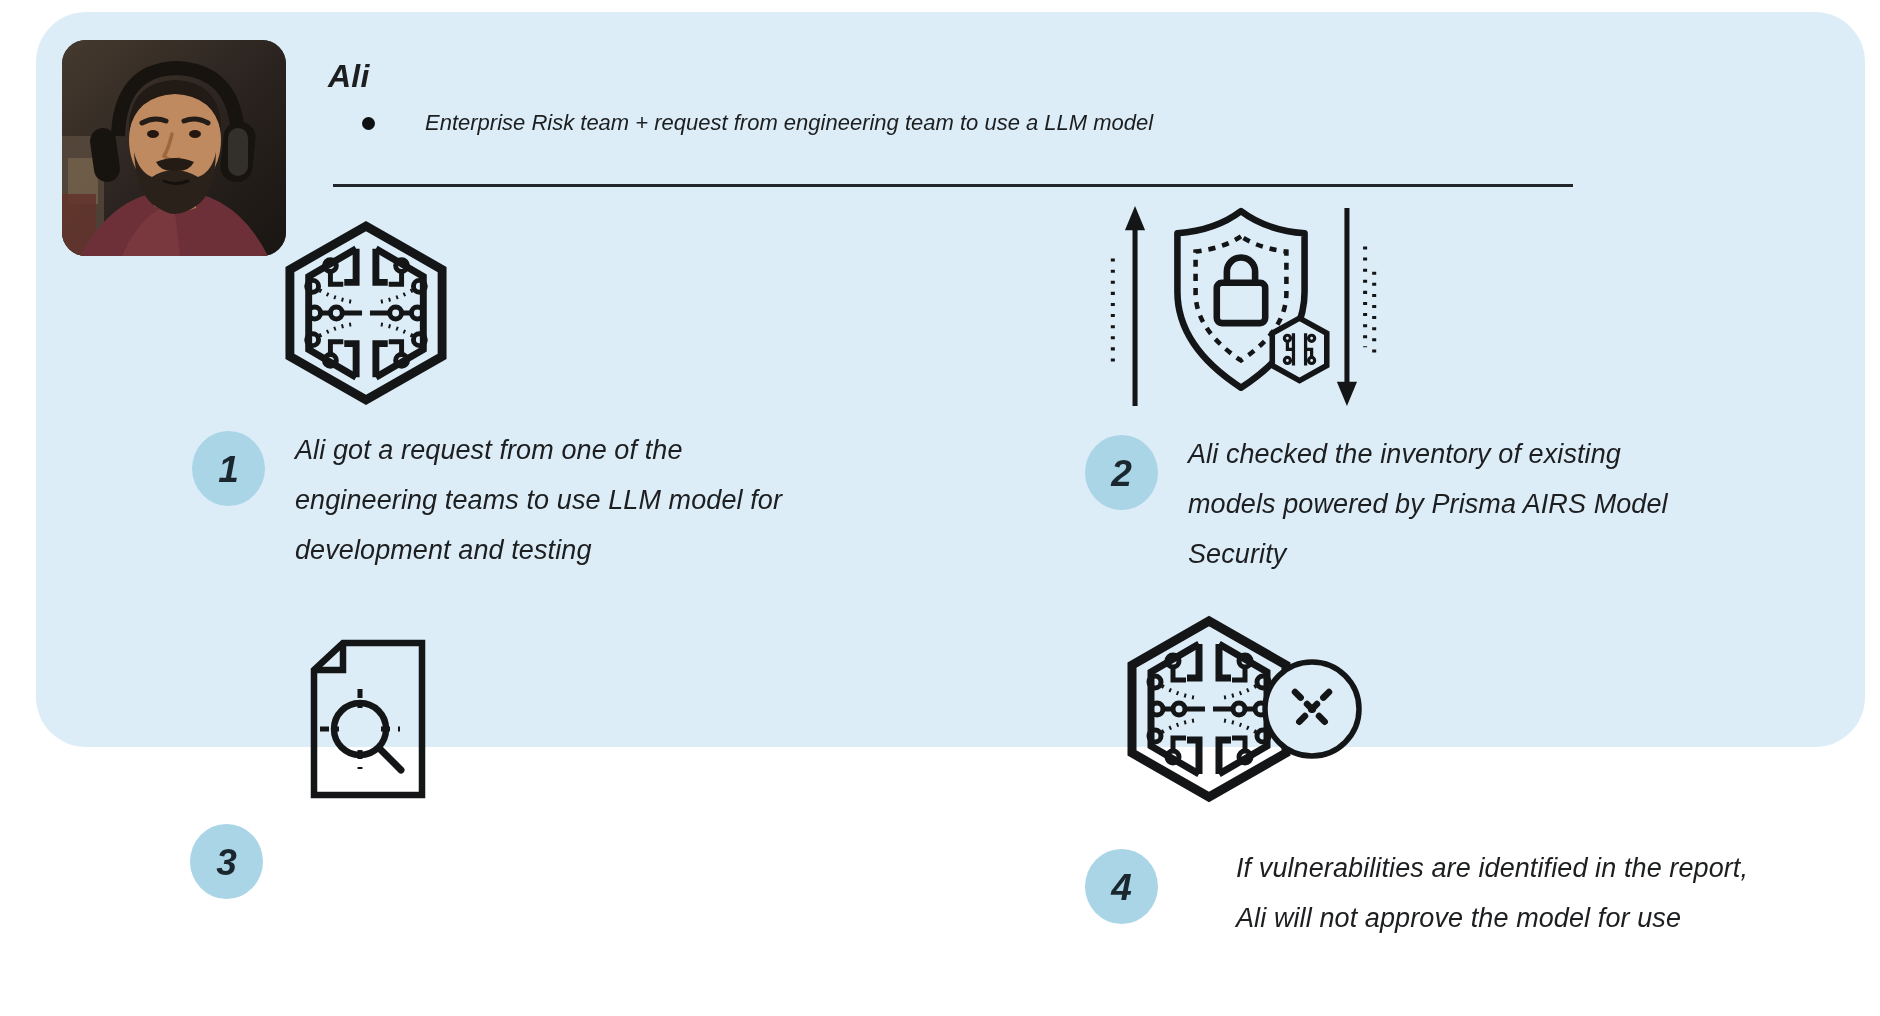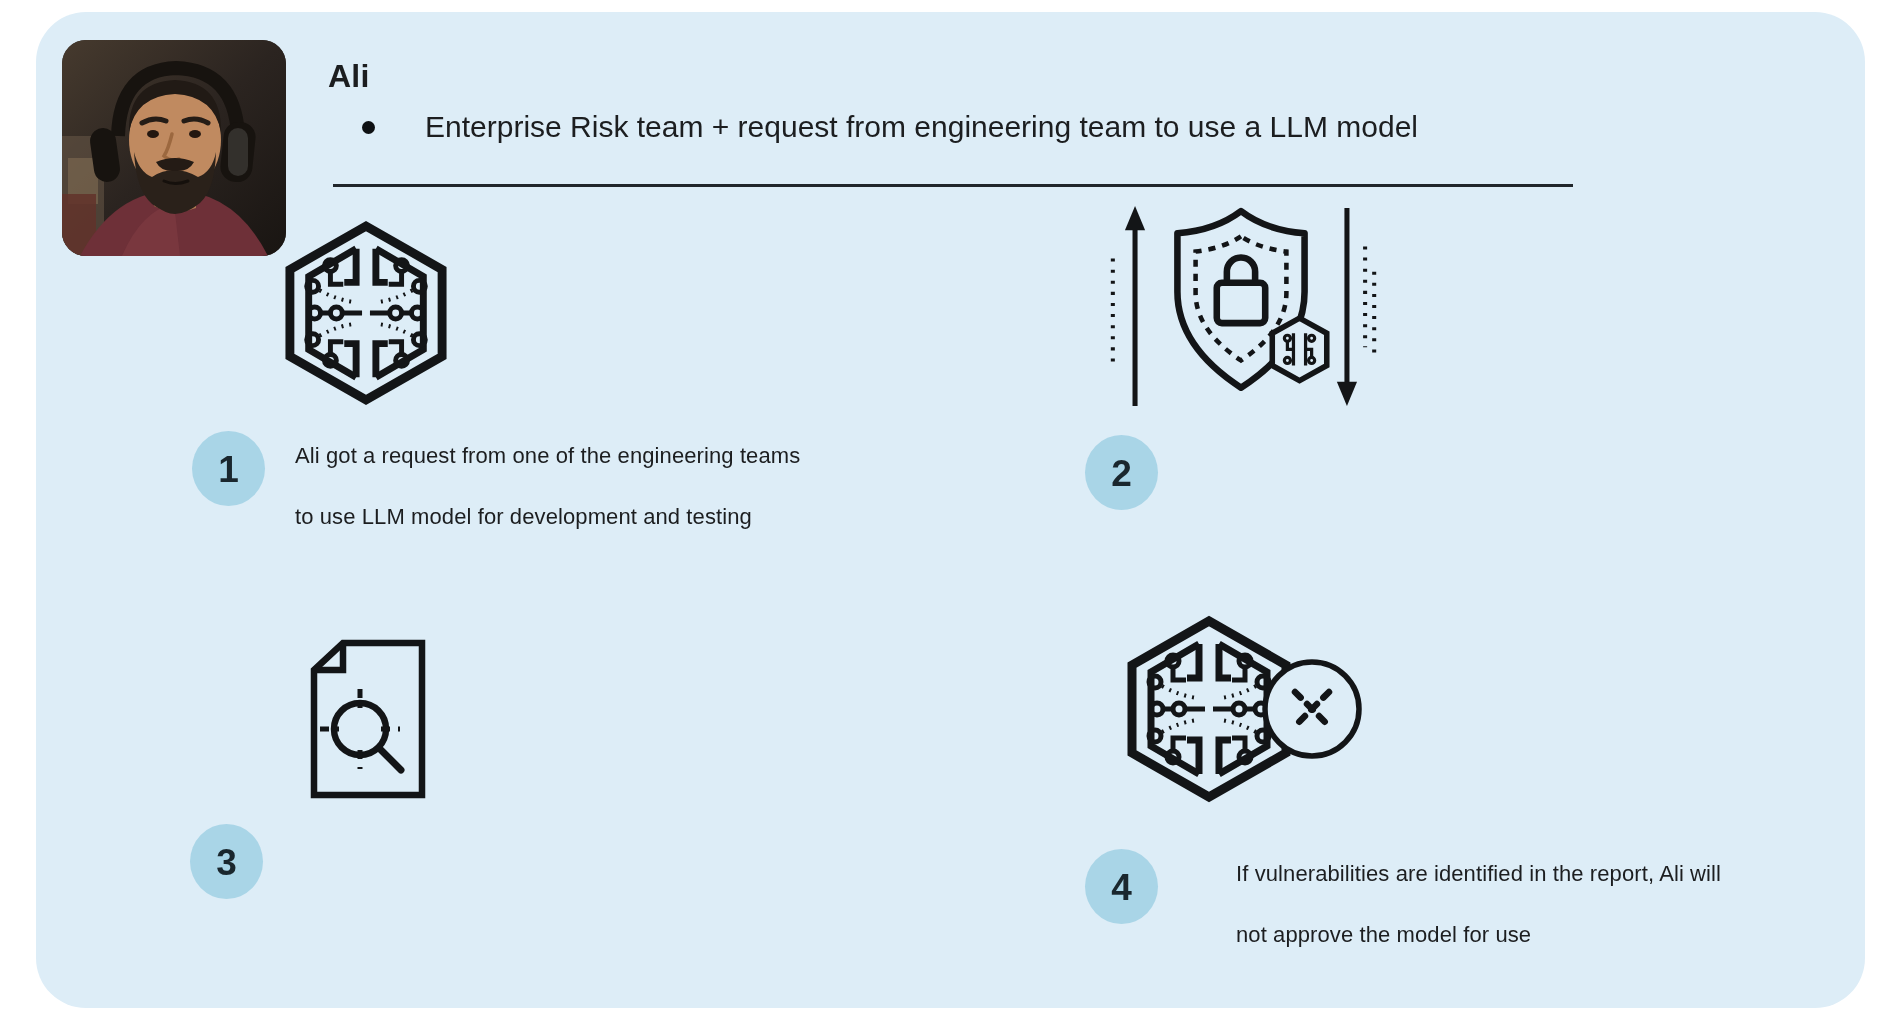--- a/index.html
+++ b/index.html
@@ -5,39 +5,40 @@
   * { margin:0; padding:0; box-sizing:border-box; }
   html,body {
     width:1880px; height:1016px;
     background:#ffffff;
     font-family:"Liberation Sans", sans-serif;
     color:var(--text,#1c1e20);
     overflow:hidden;
   }
   .card {
     position:absolute; left:36px; top:12px;
-    width:1829px; height:996px;
+    width:1829px; height:735px;
     background:var(--card-bg,#ddedf7);
     border-radius:50px;
+    font-style:italic;
   }
   .portrait {
     position:absolute; left:26px; top:28px;
     width:224px; height:216px;
     border-radius:24px; overflow:hidden;
     background:#2b2420;
   }
   .portrait svg { width:100%; height:100%; display:block; }
   .person-name {
     position:absolute; left:292px; top:46px;
     font-size:32px; font-weight:bold; letter-spacing:0.2px;
   }
   .bullet-row {
     position:absolute; left:326px; top:98px;
     display:flex; align-items:center; gap:50px;
-    font-size:30px;
+    font-size:22px;
   }
   .dot { width:13px; height:13px; border-radius:50%; background:#0e1113; flex:none; }
   .divider {
     position:absolute; left:297px; top:172px;
     width:1240px; height:3px;
     background:var(--divider,#20262b);
   }
   .icon { position:absolute; color:var(--icon-stroke,#131517); }
   .icon svg { width:100%; height:100%; display:block; overflow:visible; }
   .icon1 { left:246px; top:206px; width:168px; height:190px; }
@@ -45,21 +46,21 @@
   .icon3 { left:266px; top:624px; width:132px; height:166px; }
   .icon4 { left:1088px; top:598px; width:240px; height:198px; }
   .step { position:absolute; display:flex; gap:30px; align-items:flex-start; }
   .badge {
     flex:none; width:73px; height:75px; border-radius:50%;
     background:var(--badge-bg,#a9d5e7);
     display:flex; align-items:center; justify-content:center;
     font-size:37px; font-weight:bold; color:#1a272e;
     padding-top:2px;
   }
-  .step-text { font-size:22px; line-height:61px; letter-spacing:0.1px; margin-top:-6px; }
+  .step-text { font-size:27px; line-height:50px; letter-spacing:0.1px; margin-top:-6px; }
   .step1 { left:156px; top:419px; } .step1 .step-text { width:512px; }
   .step2 { left:1049px; top:423px; } .step2 .step-text { width:505px; }
   .step3 { left:154px; top:812px; } .step3 .step-text { width:600px; }
   .step4 { left:1049px; top:837px; } .step4 .step-text { width:520px;margin-left:48px; }
   .symdefs { position:absolute; width:0; height:0; overflow:hidden; }
 </style>
 </head>
 <body>
 
 <svg class="symdefs" aria-hidden="true">
@@ -207,20 +208,21 @@
     </svg>
   </div>
 
   <div class="step step1">
     <div class="badge">1</div>
     <div class="step-text">Ali got a request from one of the engineering teams to use LLM model for development and testing</div>
   </div>
 
   <div class="step step2">
     <div class="badge">2</div>
+    <div class="step-text">Ali checked the inventory of existing models powered by Prisma AIRS Model Security</div>
   </div>
 
   <div class="step step3">
     <div class="badge">3</div>
   </div>
 
   <div class="step step4">
     <div class="badge">4</div>
     <div class="step-text">If vulnerabilities are identified in the report, Ali will not approve the model for use</div>
   </div>

